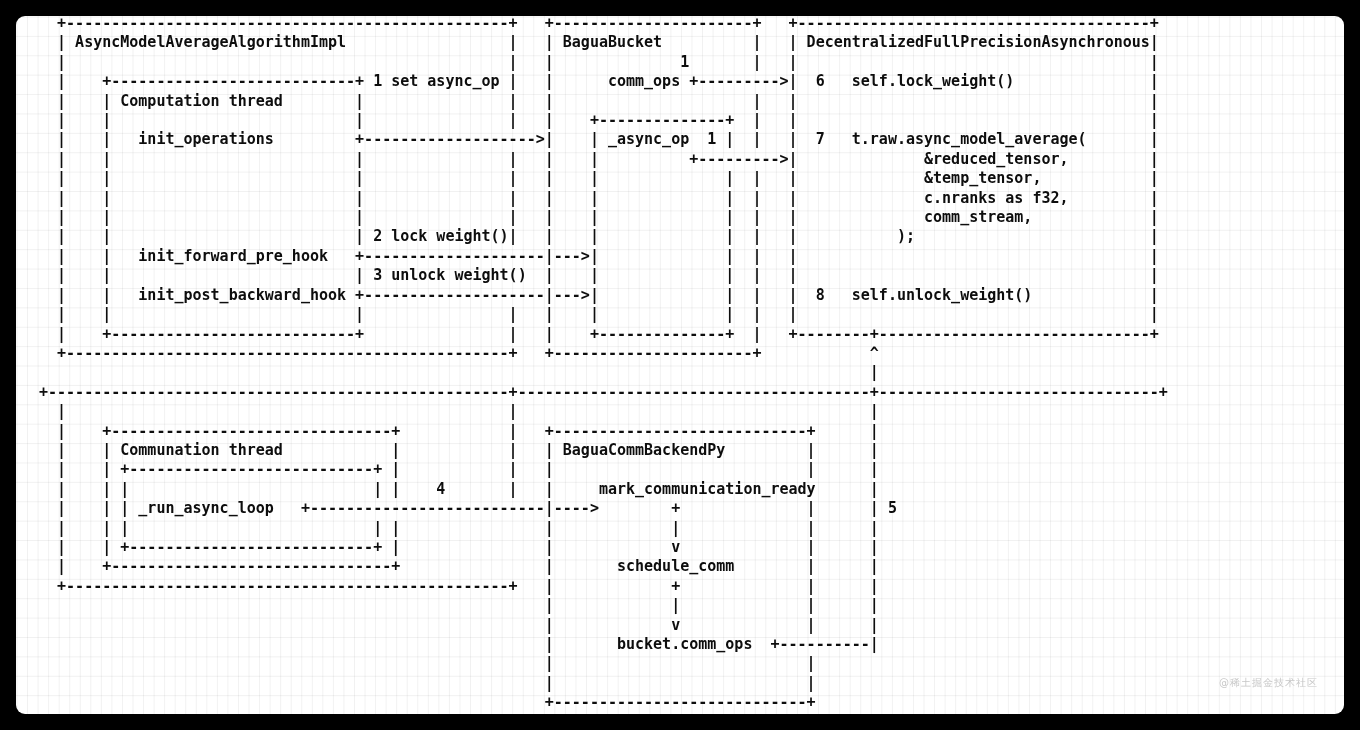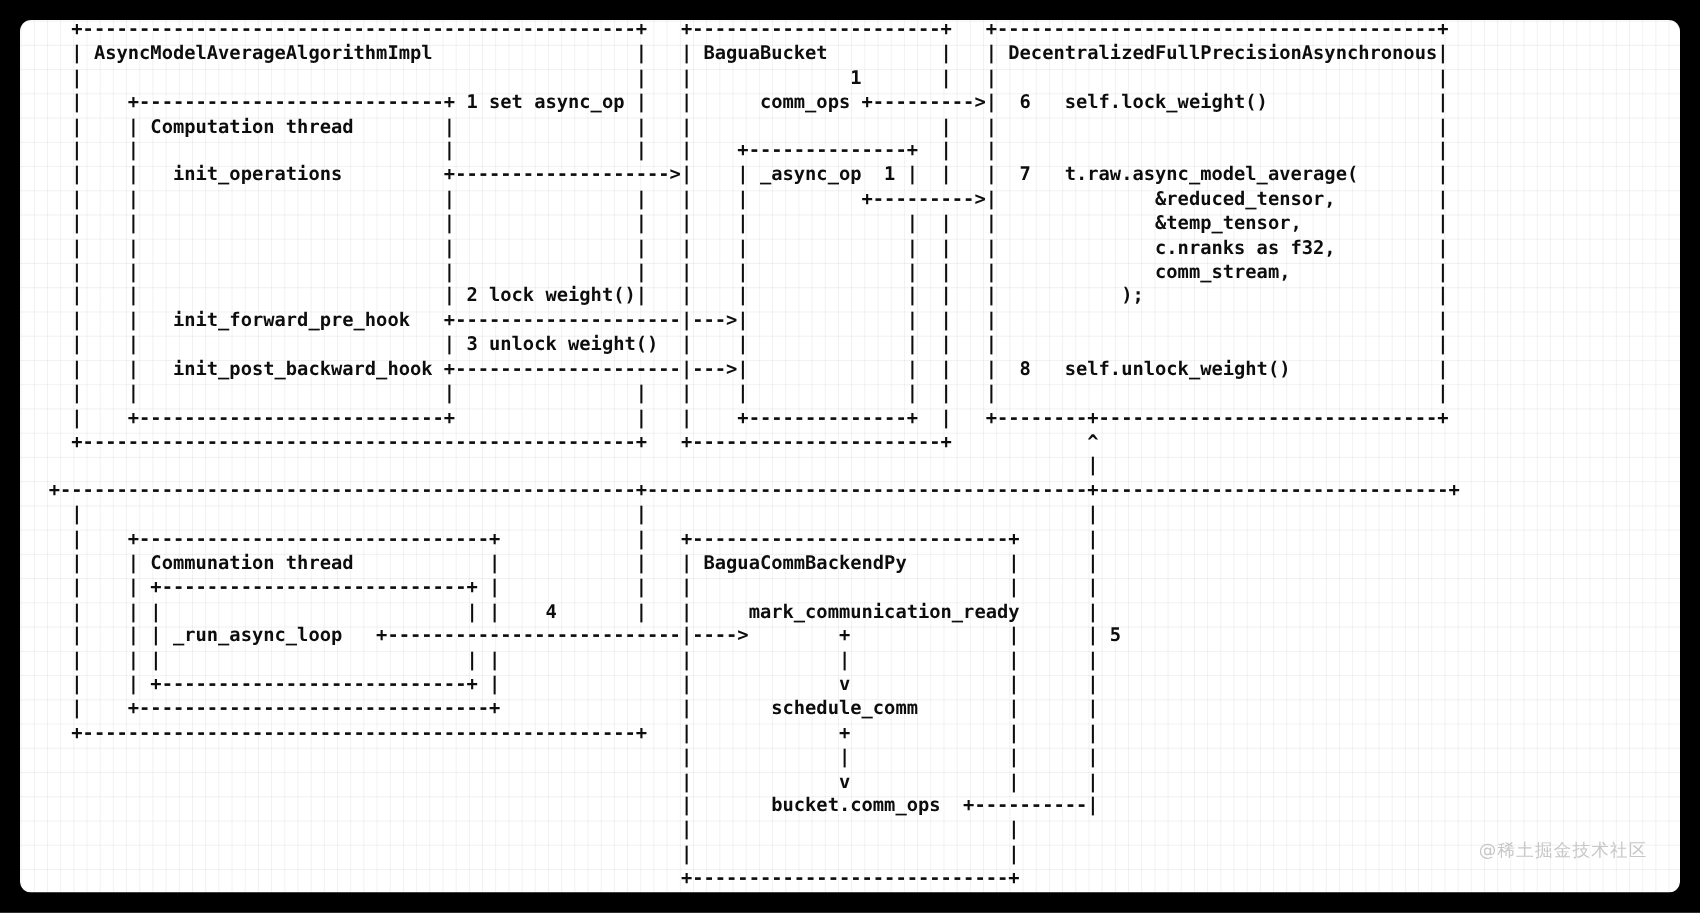--- a/index.html
+++ b/index.html
@@ -43,21 +43,21 @@
     letter-spacing: 0px;
     color: #0d0d0d;
     white-space: pre;
     -webkit-font-smoothing: none;
   }
   #watermark {
     position: absolute;
     right: 26px;
     bottom: 24px;
     font-family: "DejaVu Sans", "Liberation Sans", sans-serif;
-    font-size: 14px;
+    font-size: 10px;
     color: #c7c7c7;
     letter-spacing: 1px;
     user-select: none;
   }
 </style>
 </head>
 <body>
 
 <div id="screenshot">
   <div id="canvas">

